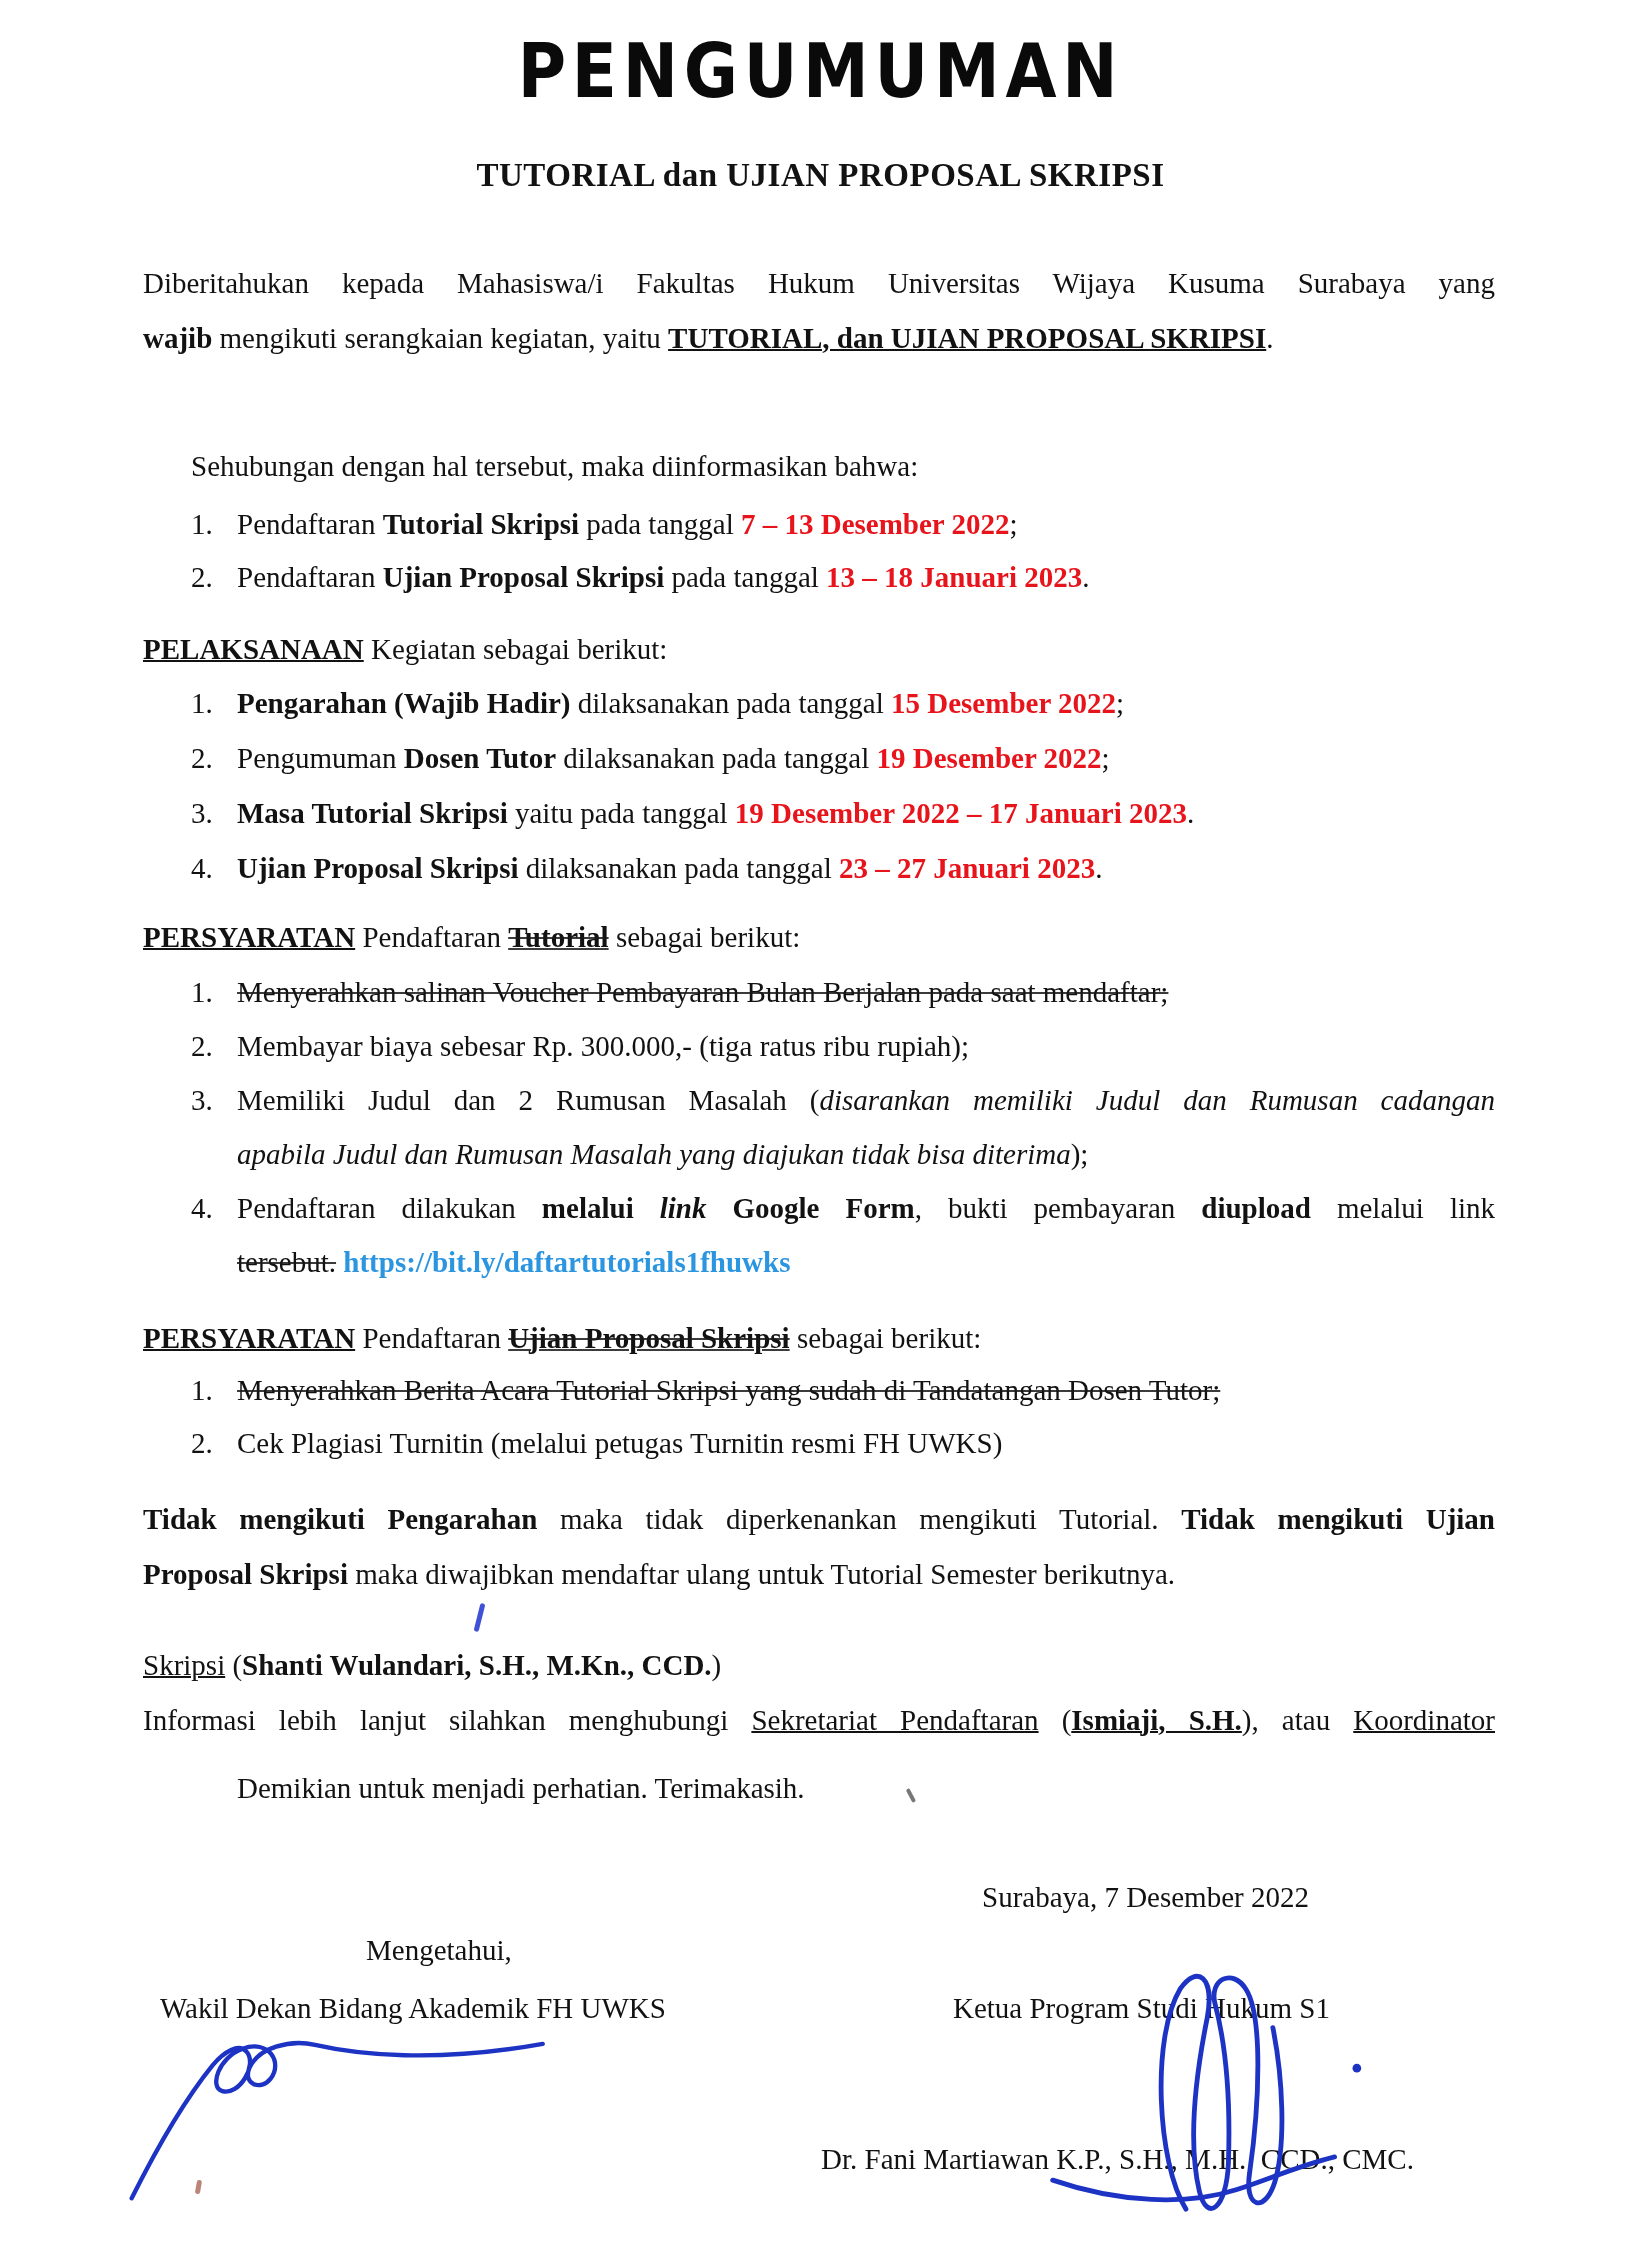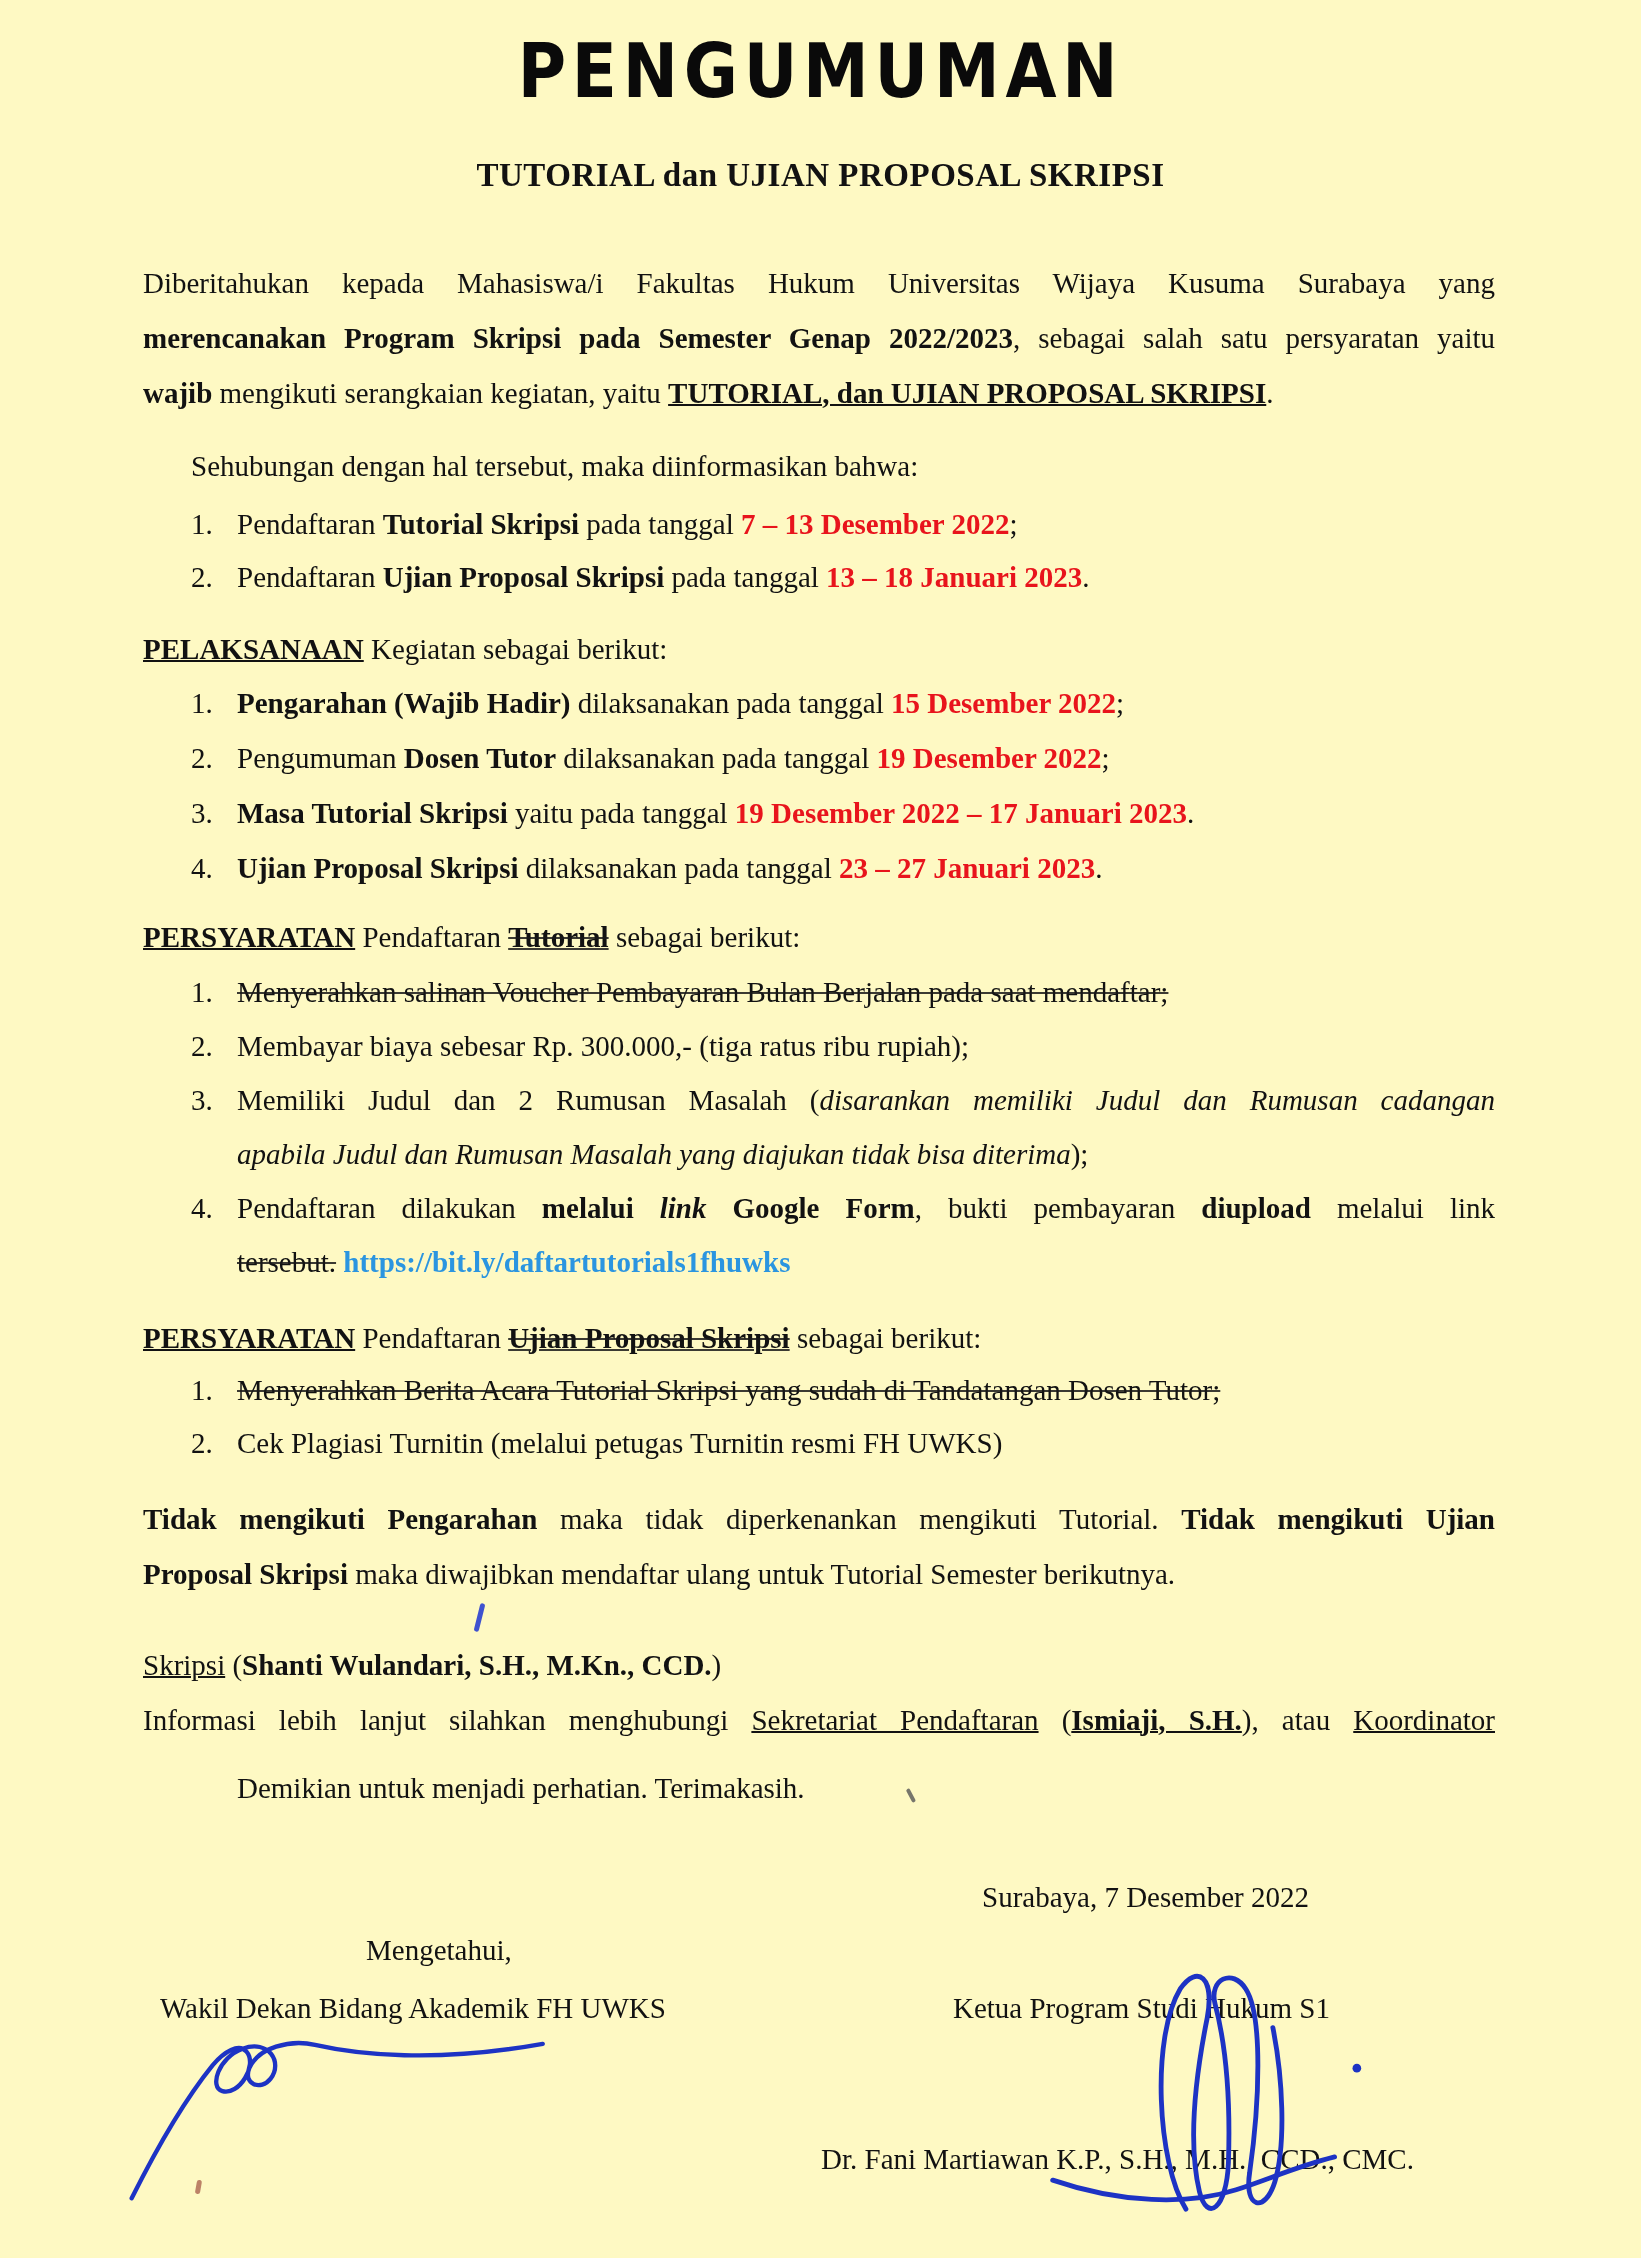--- a/index.html
+++ b/index.html
@@ -1,16 +1,16 @@
 <!DOCTYPE html>
 <html><head>
 <meta charset="utf-8">
 <style>
   html,body{margin:0;padding:0;background:#d9d9d9;}
-  .page{position:relative;width:1641px;height:2258px;background:#fef9c3;
+  .page{position:relative;width:1641px;height:2258px;background:#ffffff;
         font-family:"Liberation Serif",serif;color:#121212;overflow:hidden;margin:0 auto;}
   .abs{position:absolute;}
   .title{left:0;top:29px;width:100%;text-align:center;
          font-family:"DejaVu Sans",sans-serif;font-weight:bold;font-size:66px;
          letter-spacing:5.8px;transform:scaleY(1.12);transform-origin:center top;color:#0a0a0a;}
   .subtitle{left:0;top:157px;width:100%;text-align:center;font-size:33px;font-weight:bold;letter-spacing:0.5px;}
   .block{font-size:29px;}
   .lh57{line-height:55px}.lh56{line-height:54px}.lh55{line-height:53px}
   .tline{text-align:justify;}
   .tline.jl{text-align-last:justify;}
@@ -29,21 +29,20 @@
 </head>
 <body>
 
 <div class="page">
 
   <div class="abs title">PENGUMUMAN</div>
   <div class="abs subtitle">TUTORIAL dan UJIAN PROPOSAL SKRIPSI</div>
 
   <div class="abs block lh57" style="left:143px;top:256px;width:1352px;">
       <div class="tline jl"><span class="">Diberitahukan kepada Mahasiswa/i Fakultas Hukum Universitas Wijaya Kusuma Surabaya yang</span></div>
-      <div class="tline jl"><span class="b">merencanakan Program Skripsi pada Semester Genap 2022/2023</span><span class="">, sebagai salah satu persyaratan yaitu</span></div>
       <div class="tline"><span class="b">wajib</span><span class=""> mengikuti serangkaian kegiatan, yaitu </span><span class="b u">TUTORIAL, dan UJIAN PROPOSAL SKRIPSI</span><span class="">.</span></div>
     </div>
 
   <div class="abs block lh57" style="left:143px;top:439px;width:1352px;margin-left:48px;">
       <div class="tline"><span class="">Sehubungan dengan hal tersebut, maka diinformasikan bahwa:</span></div>
     </div>
 
   <div class="abs block lh55" style="left:143px;top:498px;width:1352px;">
       <div class="li">
         <span class="num">1.</span>

